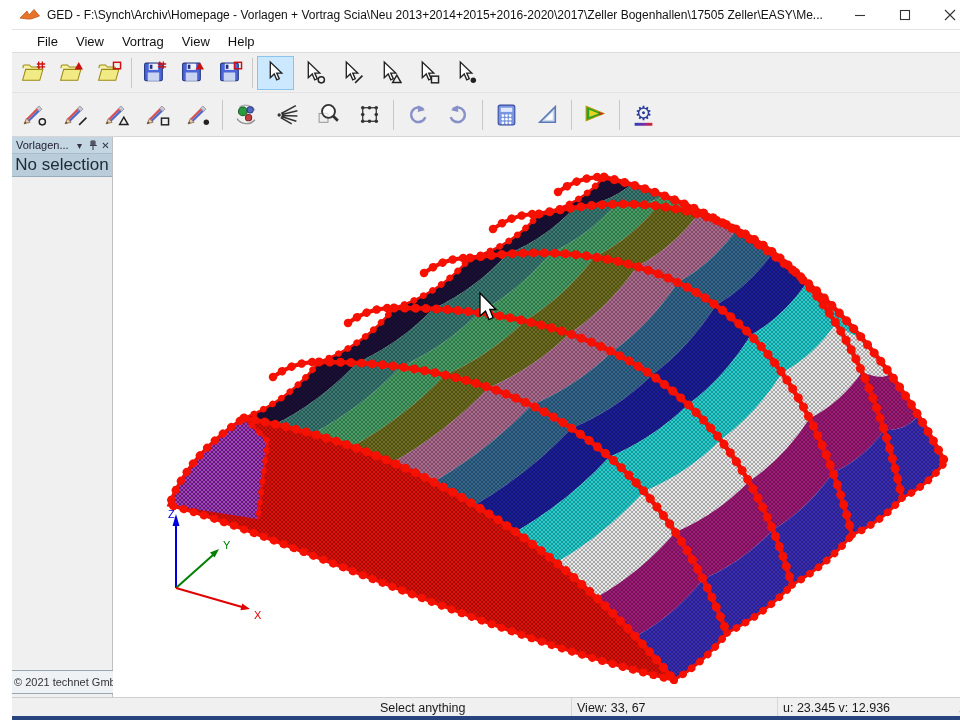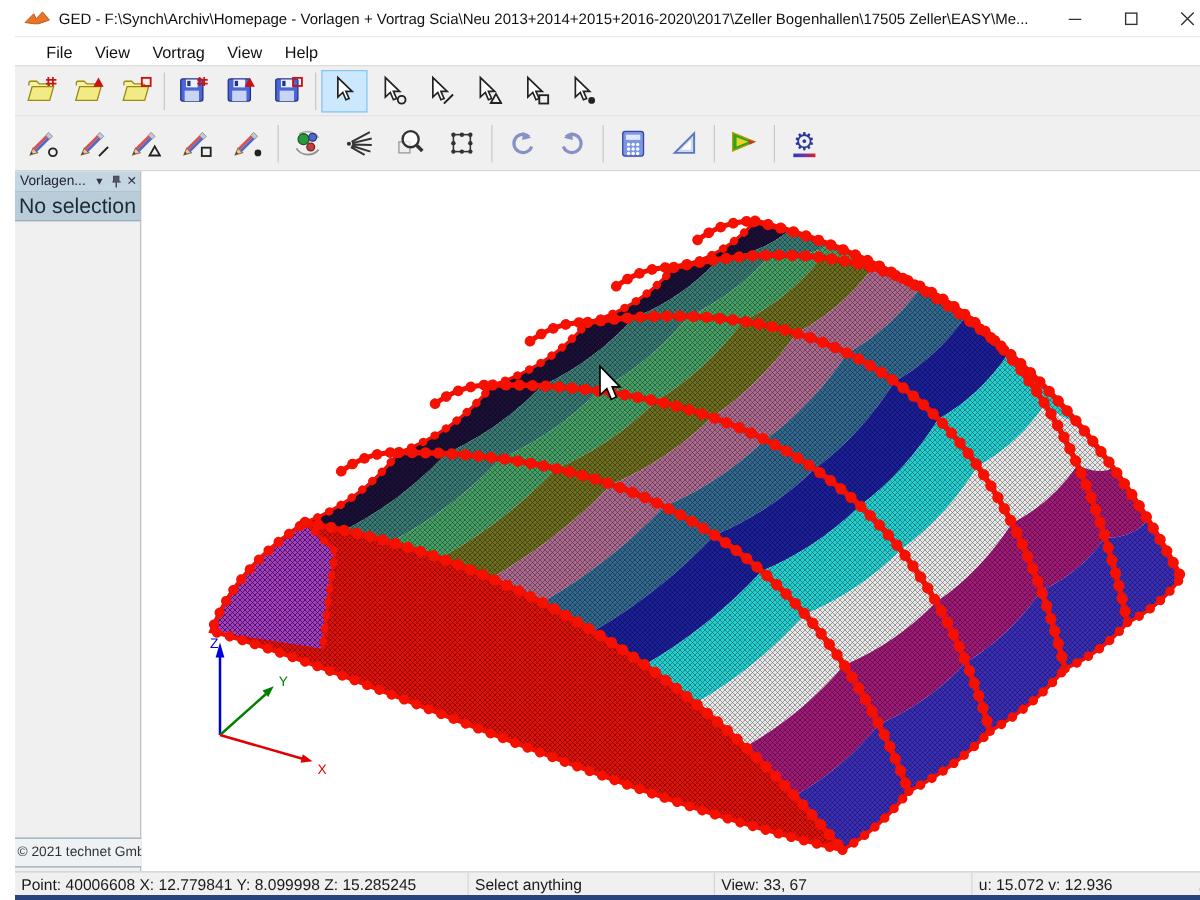--- a/index.html
+++ b/index.html
@@ -476,24 +476,23 @@
           <text x="211" y="549" font-size="11" fill="#008000">Y</text>
           <line x1="164" y1="588" x2="230" y2="607" stroke="#e00000" stroke-width="2"></line>
           <polygon points="238,609 228.4,610.2 230.3,603.4" fill="#e00000"></polygon>
           <text x="242" y="619" font-size="11" fill="#e00000">X</text>
         </g>
         <polygon points="468,293 468,316 473.5,311 477,319.5 481,317.5 477.8,309.5 484,309.5" fill="#fff" stroke="#000" stroke-width="1.3"></polygon>
       </svg>
   </div>
 
   <div class="statusbar">
-    <div class="sb-seg" style="left:0; width:363px;">Point: 40006608 X: 12.779841 Y: 8.099998 Z: 15.285245</div>
     <div class="sb-seg" style="left:363px; width:197px;">Select anything</div>
     <div class="sb-seg" style="left:560px; width:206px;">View: 33, 67</div>
-    <div class="sb-seg" style="left:766px; width:178px; border-right:none;">u: 15.072 v: 12.936</div>
+    <div class="sb-seg" style="left:766px; width:178px; border-right:none;">u: 23.345 v: 12.936</div>
     <svg class="sb-grip" width="13" height="13">
       <g fill="#aab0b8">
         <circle cx="10.5" cy="10.5" r="1.1"></circle>
           <circle cx="6.5" cy="10.5" r="1.1"></circle>
           <circle cx="2.5" cy="10.5" r="1.1"></circle>
         <circle cx="10.5" cy="6.5" r="1.1"></circle>
           <circle cx="6.5" cy="6.5" r="1.1"></circle>
           <circle cx="10.5" cy="2.5" r="1.1"></circle>
       </g>
     </svg>

